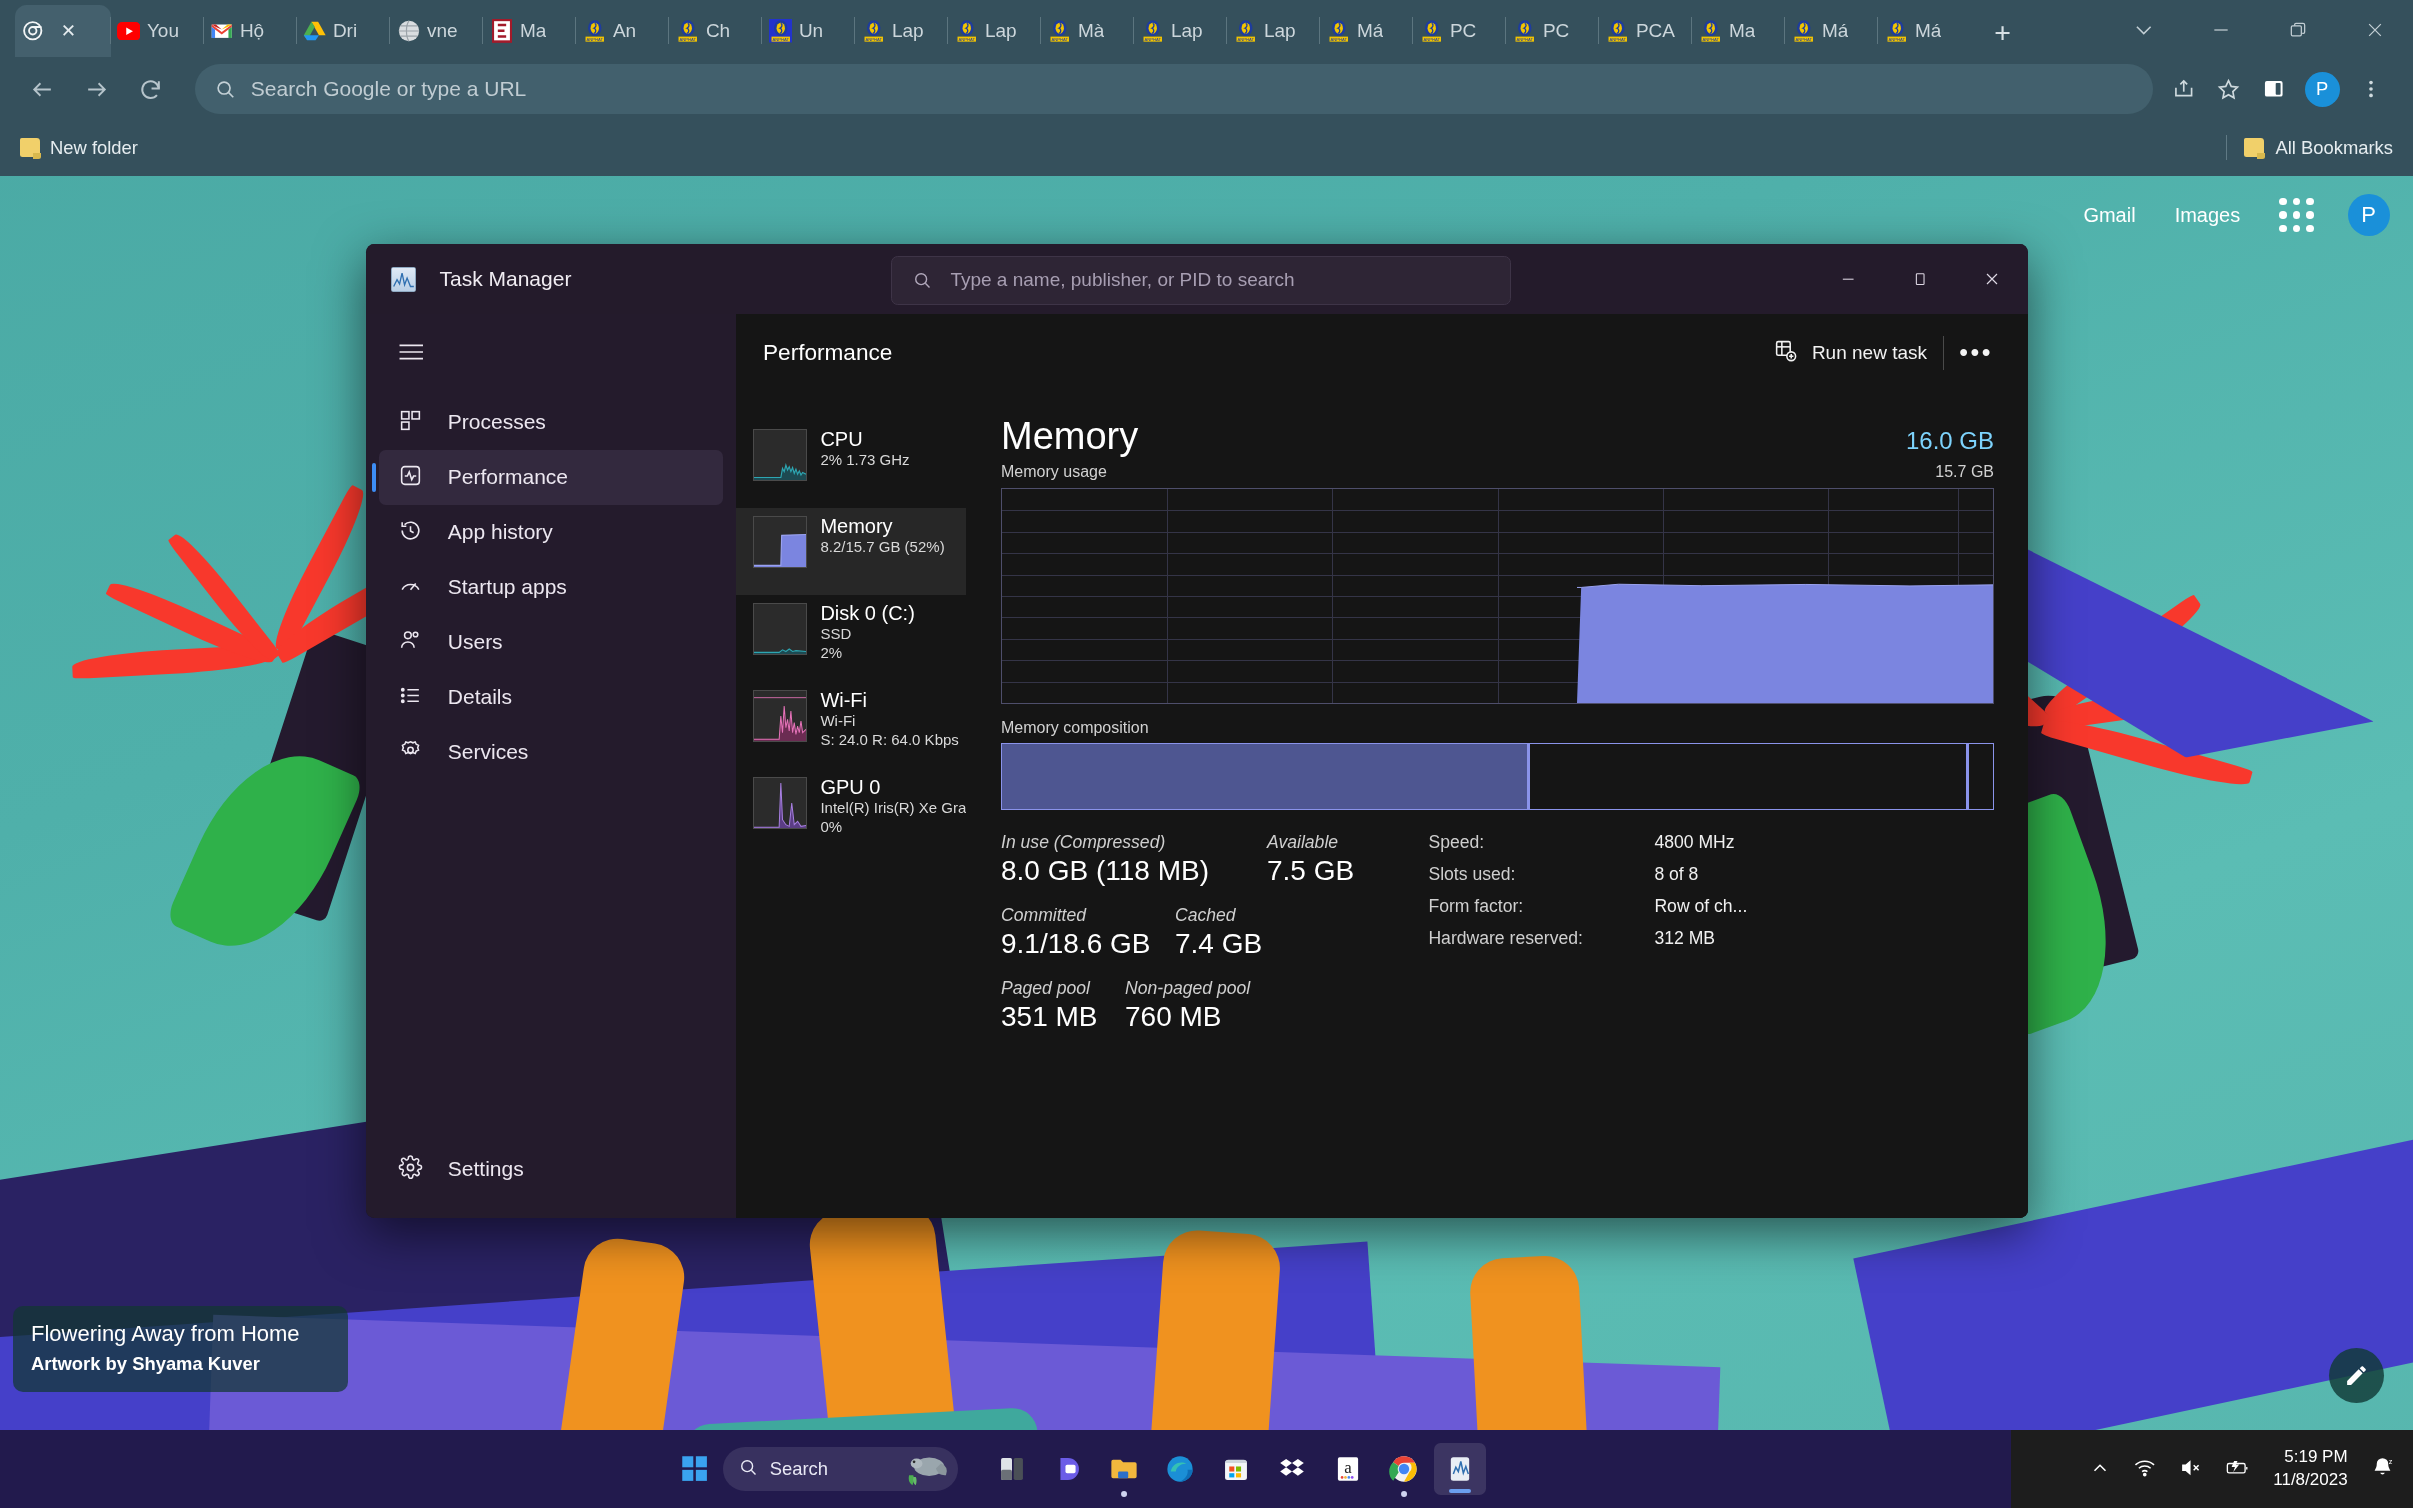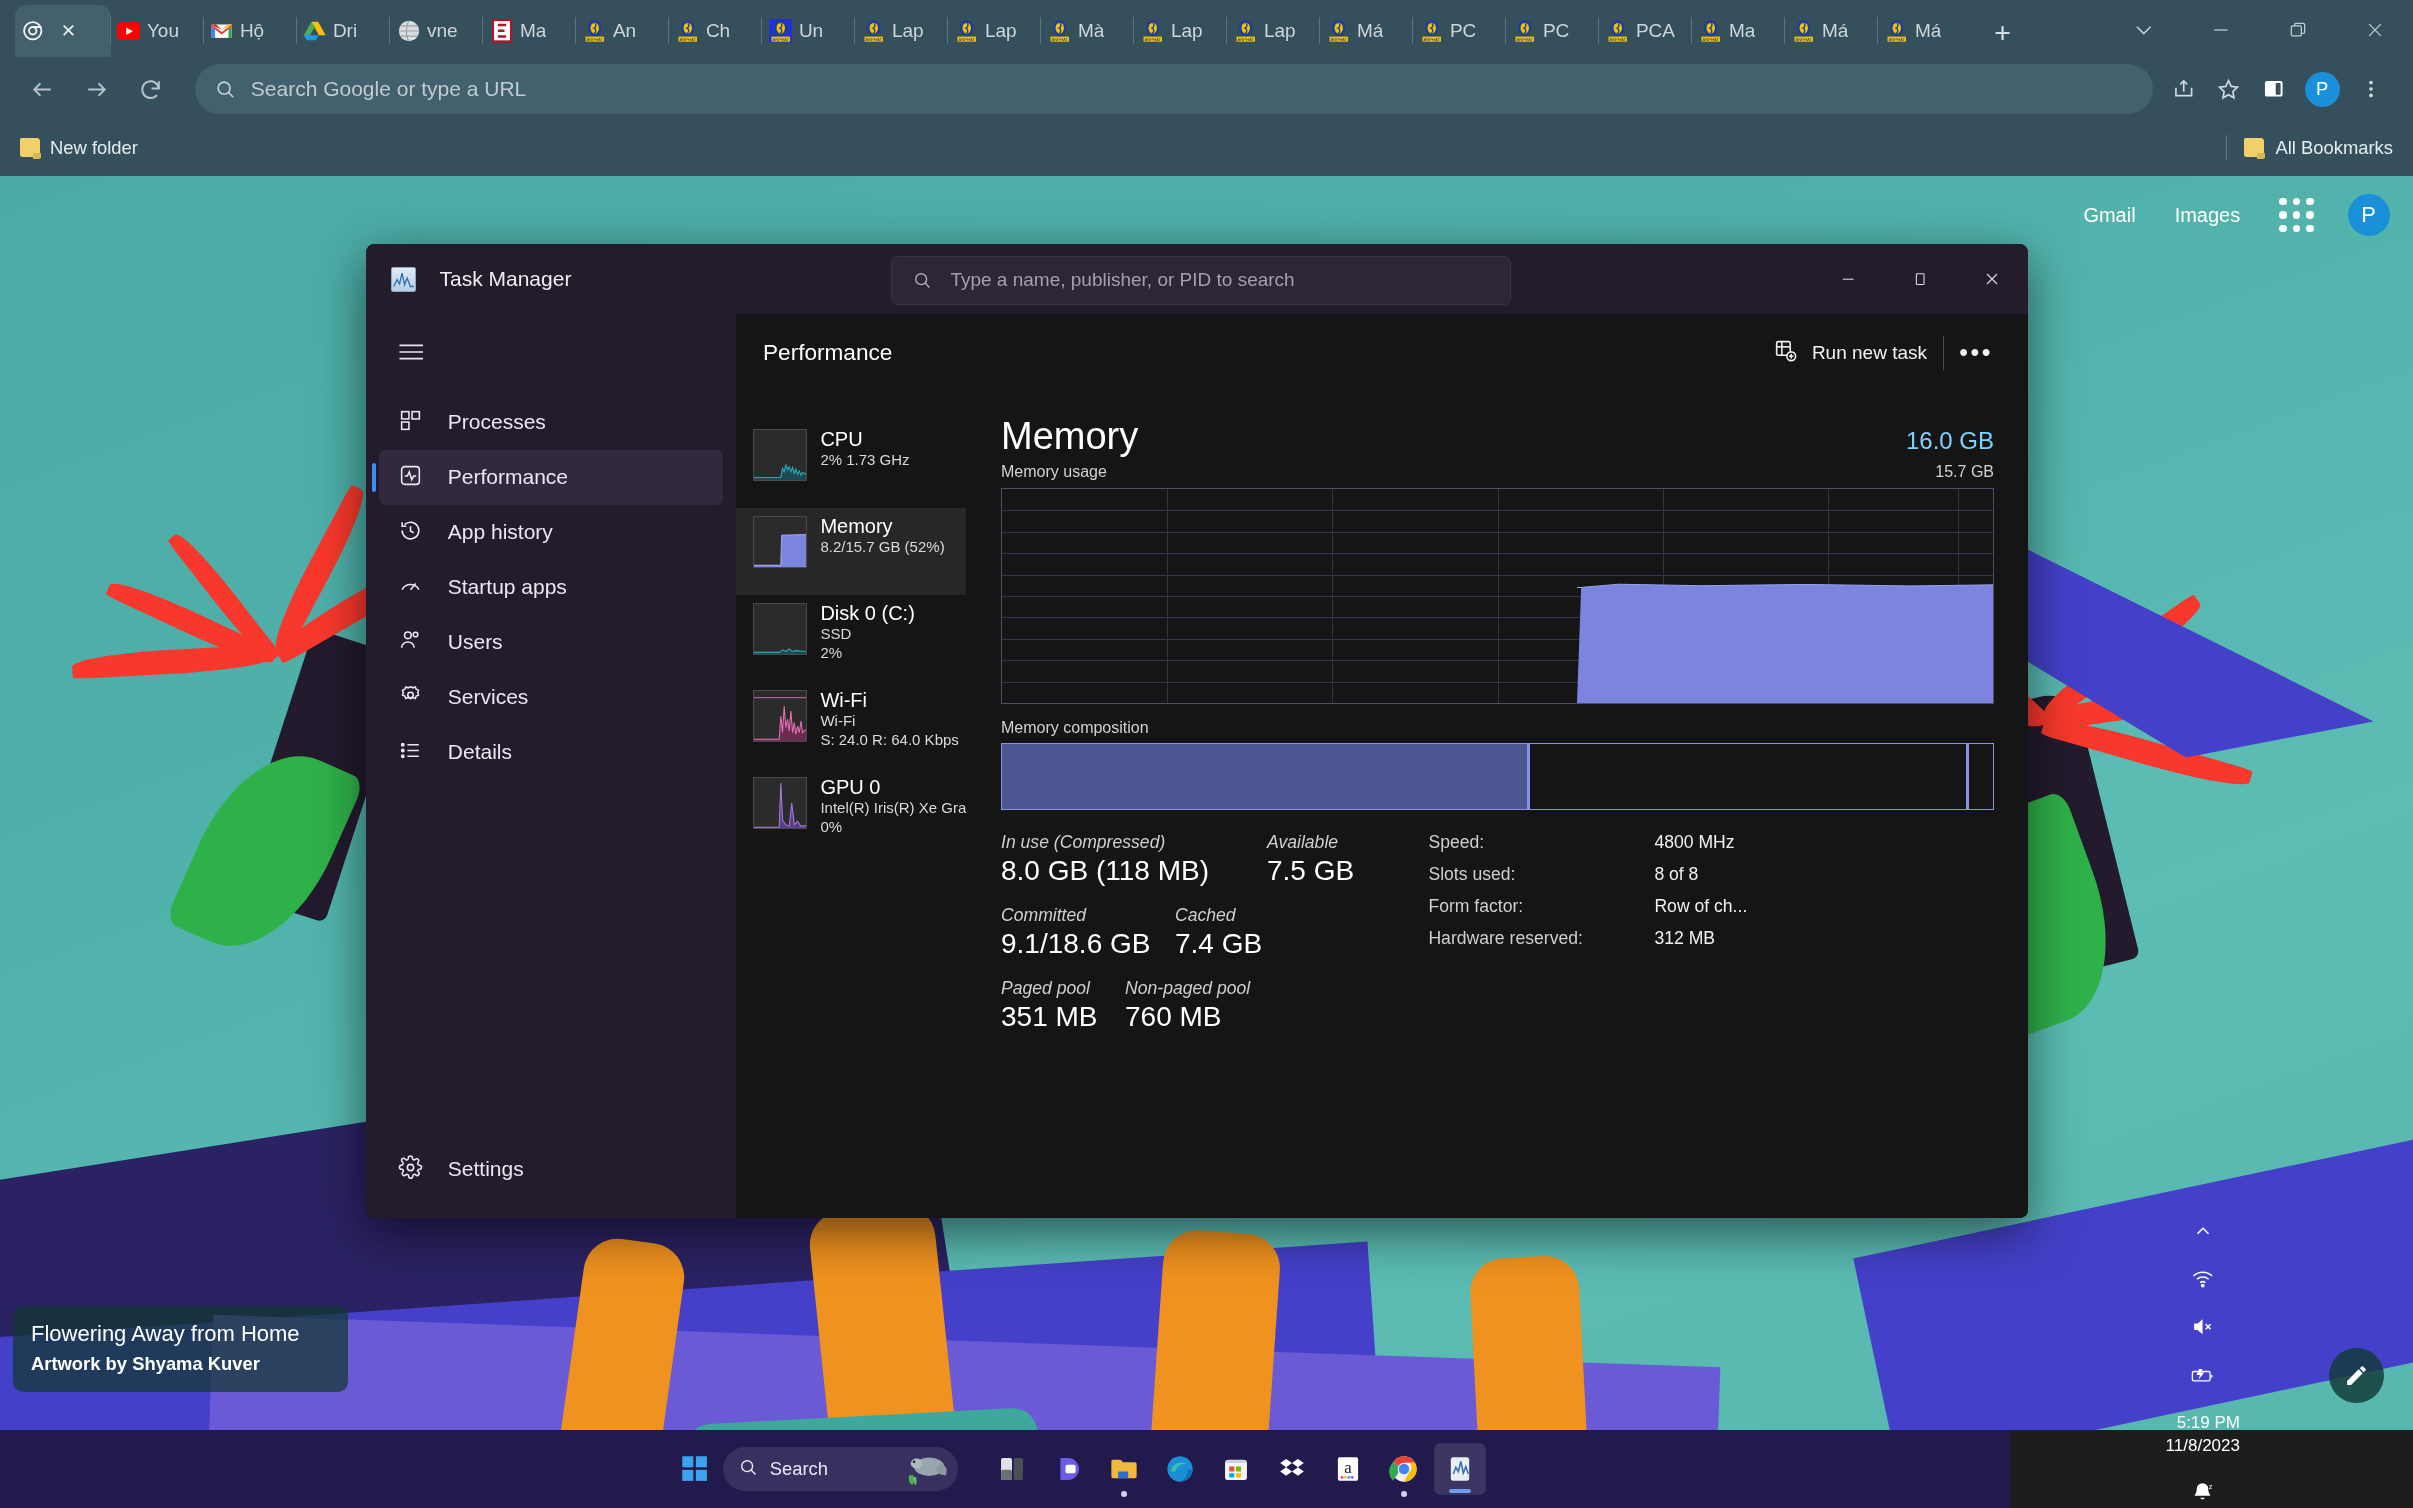--- a/index.html
+++ b/index.html
@@ -350,21 +350,20 @@
   .tb-app.active::after{
     content:''; position:absolute; bottom:1.7px; left:50%; transform:translateX(-50%);
     width:22px;height:4.2px;border-radius:2.5px;background:#6c9ff0;
   }
   #tray {
     position: absolute; right: 0; top: 0; height: 78px;
     background: #1d1d1d; width: 402px;
     display: flex; align-items: center; justify-content: flex-end;
     padding-right: 18.4px; gap: 22px;
     color: #fff;
-    flex-direction: column;
   }
   #clock { text-align: right; font-size: 17px; line-height: 1.35; }
 </style>
 </head>
 <body>
 
 <div id="desktop">
 
   <div class="wp-shape" style="left:101px; top:503px; width:385px; height:385px;">
     <div class="stem" style="left:168px; top:134px; width:101px; height:277px; transform:rotate(18deg); border-radius:17px 34px 8.4px 8.4px;"></div>
@@ -883,37 +882,37 @@
               <path d="M3.5 19c0-3.2 2.7-5.5 6-5.5s6 2.3 6 5.5"></path>
               <circle cx="16.8" cy="6.2" r="2.2"></circle>
             </svg>
         </span>
         <span class="lbl">Users</span>
       </div>
 
       <div class="nav-item">
         <span>
           <svg width="25" height="25" viewBox="0 0 24 24" fill="none" stroke="#ece7f0" stroke-width="1.5">
-              <path d="M12 3.6l2.3 1 2.2-.8 1 2.2 2.2 1-.8 2.3.8 2.3-2.2 1-1 2.2-2.2-.8-2.3 1-2.3-1-2.2.8-1-2.2-2.2-1 .8-2.3-.8-2.3 2.2-1 1-2.2 2.2.8z"></path>
-              <circle cx="12" cy="11.5" r="2.6"></circle>
-            </svg>
-        </span>
-        <span class="lbl">Services</span>
-      </div>
-
-      <div class="nav-item">
-        <span>
-          <svg width="25" height="25" viewBox="0 0 24 24" fill="none" stroke="#ece7f0" stroke-width="1.5">
               <path d="M9 6.5h11M9 12h11M9 17.5h11"></path>
               <circle cx="4.6" cy="6.5" r="1.1" fill="#ece7f0"></circle>
               <circle cx="4.6" cy="12" r="1.1" fill="#ece7f0"></circle>
               <circle cx="4.6" cy="17.5" r="1.1" fill="#ece7f0"></circle>
             </svg>
         </span>
         <span class="lbl">Details</span>
+      </div>
+
+      <div class="nav-item">
+        <span>
+          <svg width="25" height="25" viewBox="0 0 24 24" fill="none" stroke="#ece7f0" stroke-width="1.5">
+              <path d="M12 3.6l2.3 1 2.2-.8 1 2.2 2.2 1-.8 2.3.8 2.3-2.2 1-1 2.2-2.2-.8-2.3 1-2.3-1-2.2.8-1-2.2-2.2-1 .8-2.3-.8-2.3 2.2-1 1-2.2 2.2.8z"></path>
+              <circle cx="12" cy="11.5" r="2.6"></circle>
+            </svg>
+        </span>
+        <span class="lbl">Services</span>
       </div>
 
       <div class="nav-spacer"></div>
 
       <div class="nav-item nav-bottom">
         <span>
           <svg width="25" height="25" viewBox="0 0 24 24" fill="none" stroke="#ece7f0" stroke-width="1.5">
               <circle cx="12" cy="12" r="3"></circle>
               <path d="M19.3 14.5a1.6 1.6 0 0 0 .32 1.77l.06.06a1.94 1.94 0 1 1-2.75 2.75l-.06-.06a1.6 1.6 0 0 0-1.77-.32 1.6 1.6 0 0 0-.97 1.47v.17a1.94 1.94 0 1 1-3.88 0v-.09a1.6 1.6 0 0 0-1.05-1.47 1.6 1.6 0 0 0-1.77.32l-.06.06a1.94 1.94 0 1 1-2.75-2.75l.06-.06a1.6 1.6 0 0 0 .32-1.77 1.6 1.6 0 0 0-1.47-.97h-.17a1.94 1.94 0 1 1 0-3.88h.09a1.6 1.6 0 0 0 1.47-1.05 1.6 1.6 0 0 0-.32-1.77l-.06-.06A1.94 1.94 0 1 1 7.05 4.2l.06.06a1.6 1.6 0 0 0 1.77.32h.08a1.6 1.6 0 0 0 .97-1.47v-.17a1.94 1.94 0 1 1 3.88 0v.09a1.6 1.6 0 0 0 .97 1.47 1.6 1.6 0 0 0 1.77-.32l.06-.06a1.94 1.94 0 1 1 2.75 2.75l-.06.06a1.6 1.6 0 0 0-.32 1.77v.08a1.6 1.6 0 0 0 1.47.97h.17a1.94 1.94 0 1 1 0 3.88h-.09a1.6 1.6 0 0 0-1.47.97z"></path>
             </svg>

